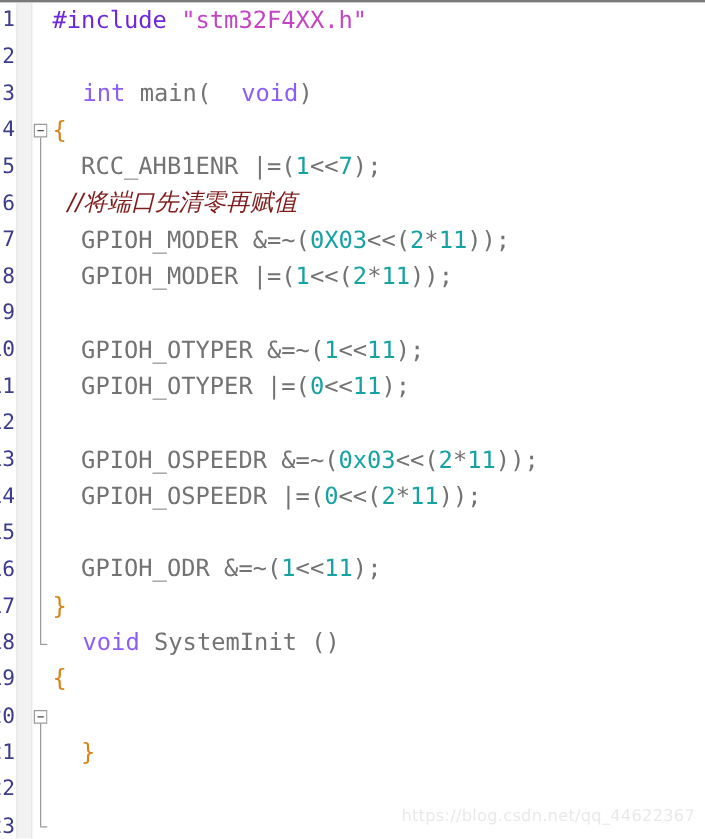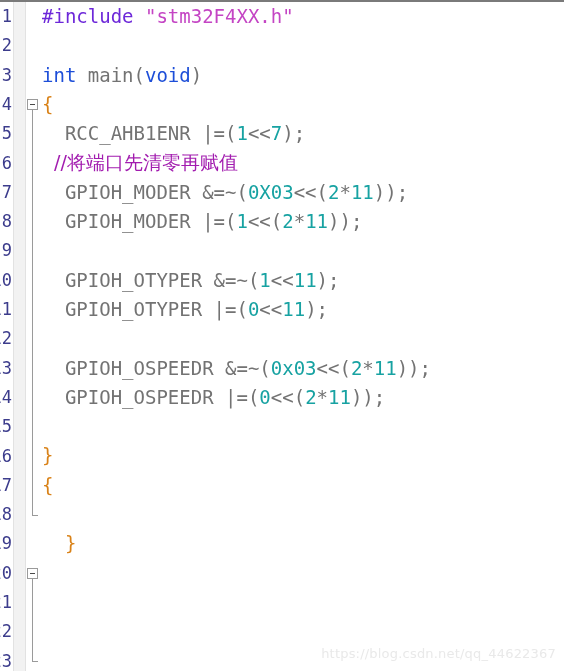--- a/index.html
+++ b/index.html
@@ -108,23 +108,23 @@
     height: 29.3px;
     line-height: 29.3px;
     font-size: 19px;
     white-space: pre;
     color: #000000;
     font-family: "DejaVu Sans Mono", "Liberation Mono", monospace;
     padding-left: 4px;
   }
   .tok-pre   { color: #6d28d9; }       
   .tok-str   { color: #c445c4; }       
-  .tok-kw    { color: #1d4ed8; }       
+  .tok-kw    { color: #8b5cf6; margin-left: 24px; }       
   .tok-num   { color: #17a2a2; }       
-  .tok-cmt   { color: #a21caf; }       
+  .tok-cmt   { color: #7f1d1d; font-style: italic; }       
   .tok-plain { color: #737373; }
   .tok-brace { color: #d98218; }
 
   .cjk { font-family: "DejaVu Sans", "Liberation Sans", sans-serif; }
 
   
   #watermark {
     position: absolute;
     right: 8px;
     bottom: 10px;
@@ -187,21 +187,23 @@
       <div class="code-line"><span class="tok-cmt cjk">  //将端口先清零再赋值</span></div>
       <div class="code-line"><span class="tok-plain">  GPIOH_MODER &amp;=~(</span><span class="tok-num">0X03</span><span class="tok-plain">&lt;&lt;(</span><span class="tok-num">2</span><span class="tok-plain">*</span><span class="tok-num">11</span><span class="tok-plain">));</span></div>
       <div class="code-line"><span class="tok-plain">  GPIOH_MODER |=(</span><span class="tok-num">1</span><span class="tok-plain">&lt;&lt;(</span><span class="tok-num">2</span><span class="tok-plain">*</span><span class="tok-num">11</span><span class="tok-plain">));</span></div>
       <div class="code-line">&nbsp;</div>
       <div class="code-line"><span class="tok-plain">  GPIOH_OTYPER &amp;=~(</span><span class="tok-num">1</span><span class="tok-plain">&lt;&lt;</span><span class="tok-num">11</span><span class="tok-plain">);</span></div>
       <div class="code-line"><span class="tok-plain">  GPIOH_OTYPER |=(</span><span class="tok-num">0</span><span class="tok-plain">&lt;&lt;</span><span class="tok-num">11</span><span class="tok-plain">);</span></div>
       <div class="code-line">&nbsp;</div>
       <div class="code-line"><span class="tok-plain">  GPIOH_OSPEEDR &amp;=~(</span><span class="tok-num">0x03</span><span class="tok-plain">&lt;&lt;(</span><span class="tok-num">2</span><span class="tok-plain">*</span><span class="tok-num">11</span><span class="tok-plain">));</span></div>
       <div class="code-line"><span class="tok-plain">  GPIOH_OSPEEDR |=(</span><span class="tok-num">0</span><span class="tok-plain">&lt;&lt;(</span><span class="tok-num">2</span><span class="tok-plain">*</span><span class="tok-num">11</span><span class="tok-plain">));</span></div>
       <div class="code-line">&nbsp;</div>
+      <div class="code-line"><span class="tok-plain">  GPIOH_ODR &amp;=~(</span><span class="tok-num">1</span><span class="tok-plain">&lt;&lt;</span><span class="tok-num">11</span><span class="tok-plain">);</span></div>
       <div class="code-line"><span class="tok-brace">}</span></div>
+      <div class="code-line"><span class="tok-kw">void </span><span class="tok-plain">SystemInit ()</span></div>
       <div class="code-line"><span class="tok-brace">{</span></div>
       <div class="code-line">&nbsp;</div>
       <div class="code-line"><span class="tok-brace">  }</span></div>
       <div class="code-line">&nbsp;</div>
     </div>
 
   <div id="watermark">https://blog.csdn.net/qq_44622367</div>
 
 </div>
 

